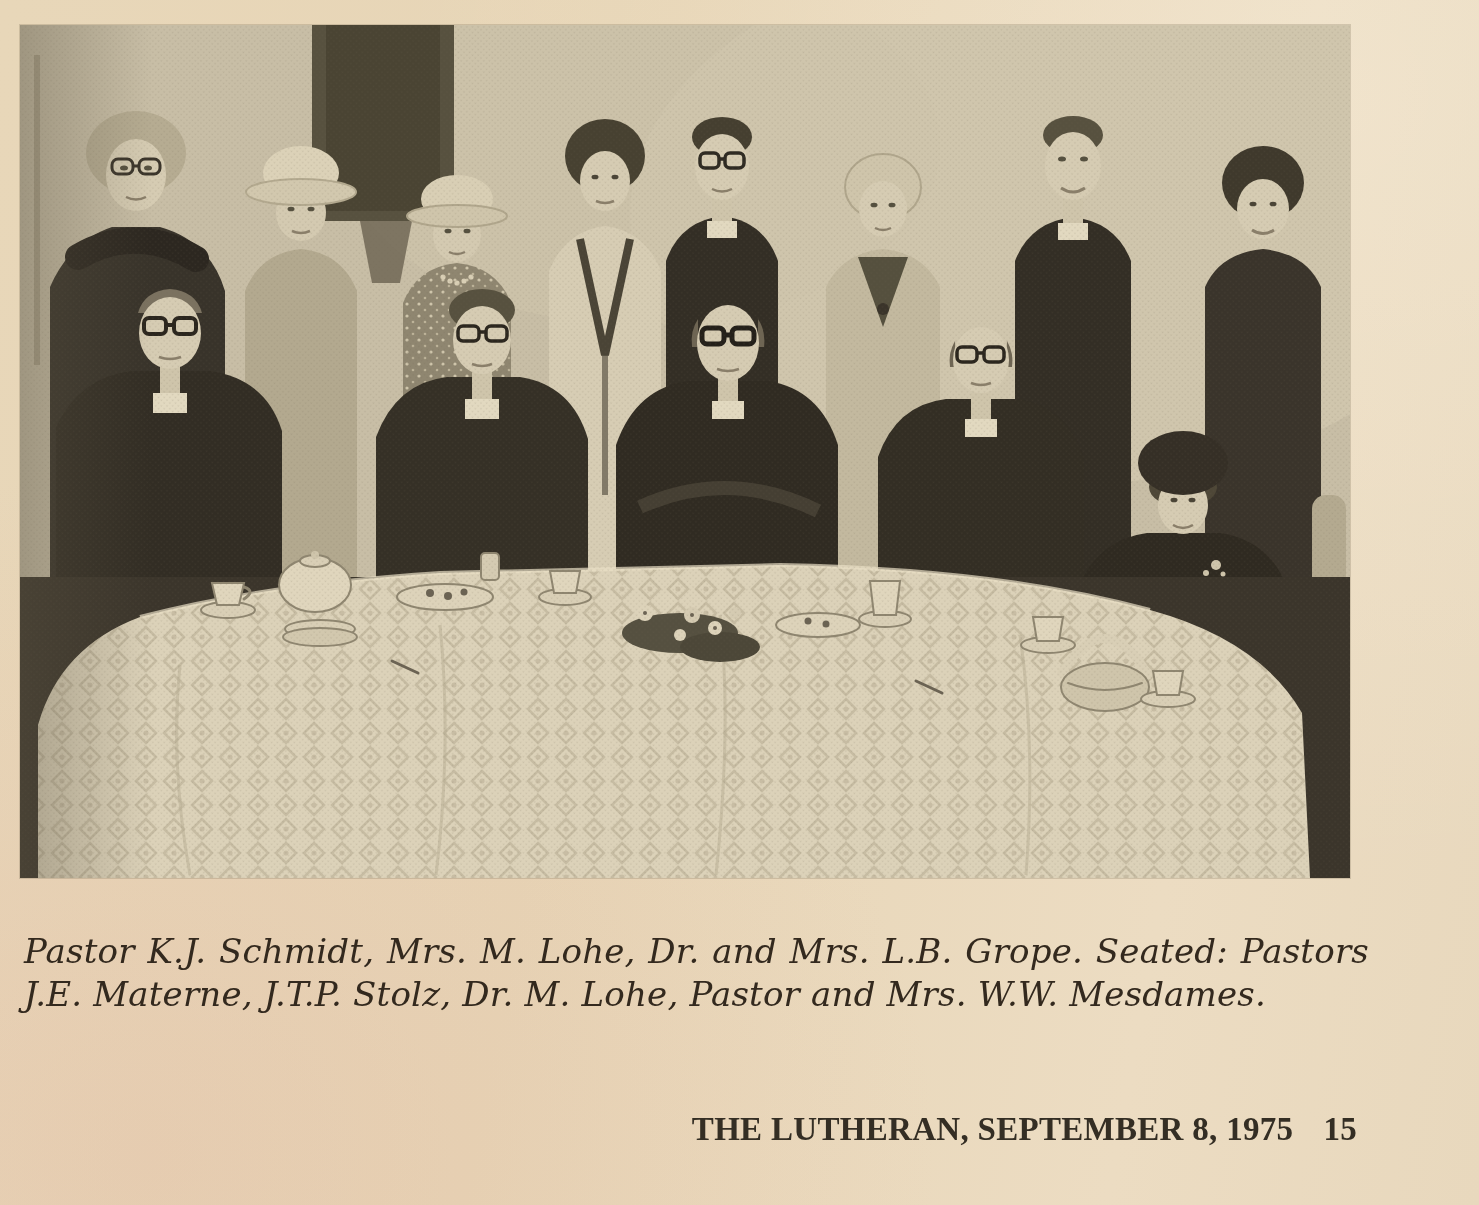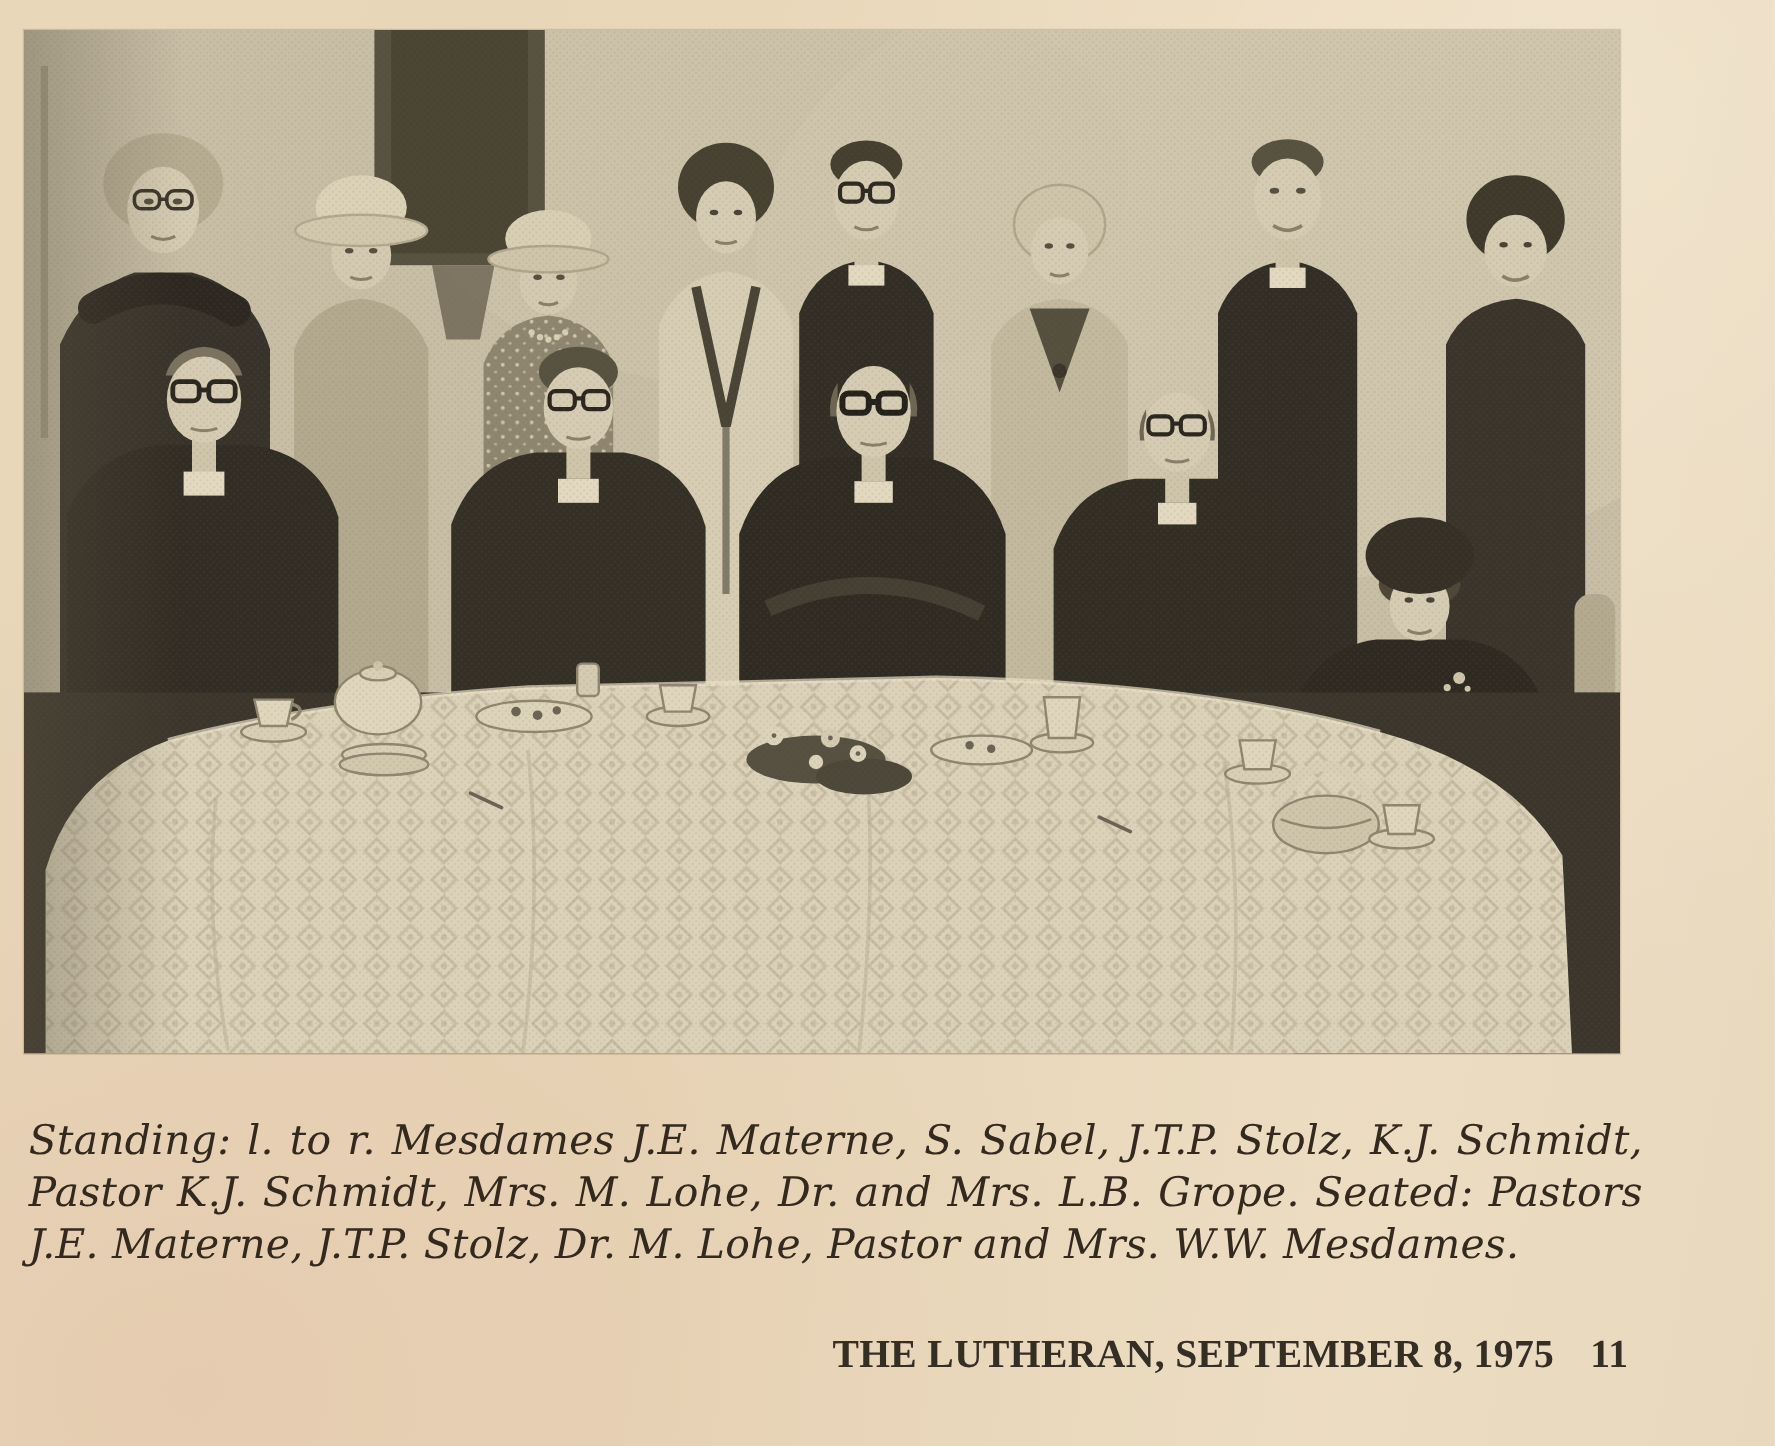--- a/index.html
+++ b/index.html
@@ -337,21 +337,20 @@
       <line x1="896" y1="656" x2="922" y2="668"></line>
     </g>
   </g>
 
   <rect width="1330" height="853" fill="url(#ht)" opacity="0.55"></rect>
   <rect width="1330" height="853" fill="url(#leftvg)"></rect>
 </svg>
 </figure>
 
 <div class="caption">
-  <div class="cap-line justify">Standing: l. to r. Mesdames J.E. Materne, S. Sabel, J.T.P. Stolz, K.J. Schmidt,</div>
   <div class="cap-line justify">Pastor K.J. Schmidt, Mrs. M. Lohe, Dr. and Mrs. L.B. Grope. Seated: Pastors</div>
   <div class="cap-line">J.E. Materne, J.T.P. Stolz, Dr. M. Lohe, Pastor and Mrs. W.W. Mesdames.</div>
 </div>
 
 <div class="footer">
   <span>THE LUTHERAN, SEPTEMBER 8, 1975</span>
-  <span>11</span>
+  <span>15</span>
 </div>
 
 </body></html>

